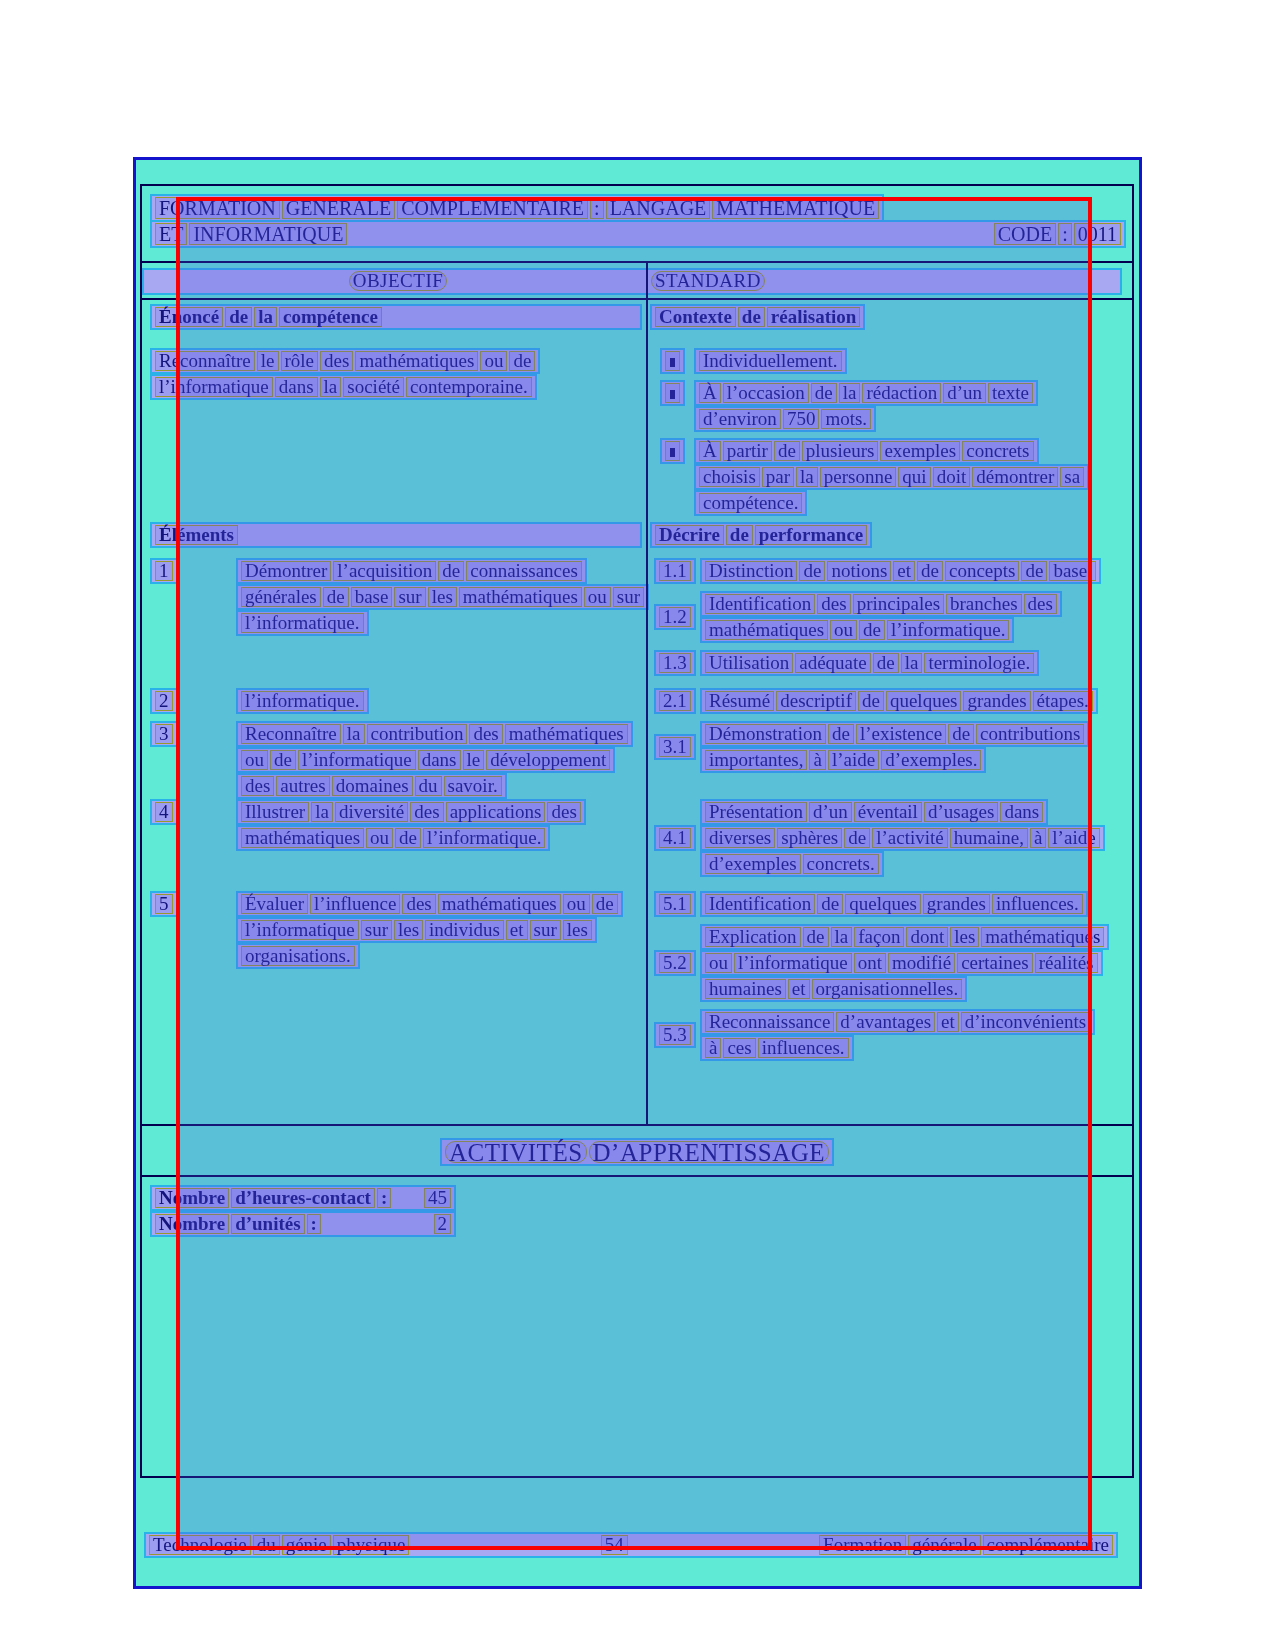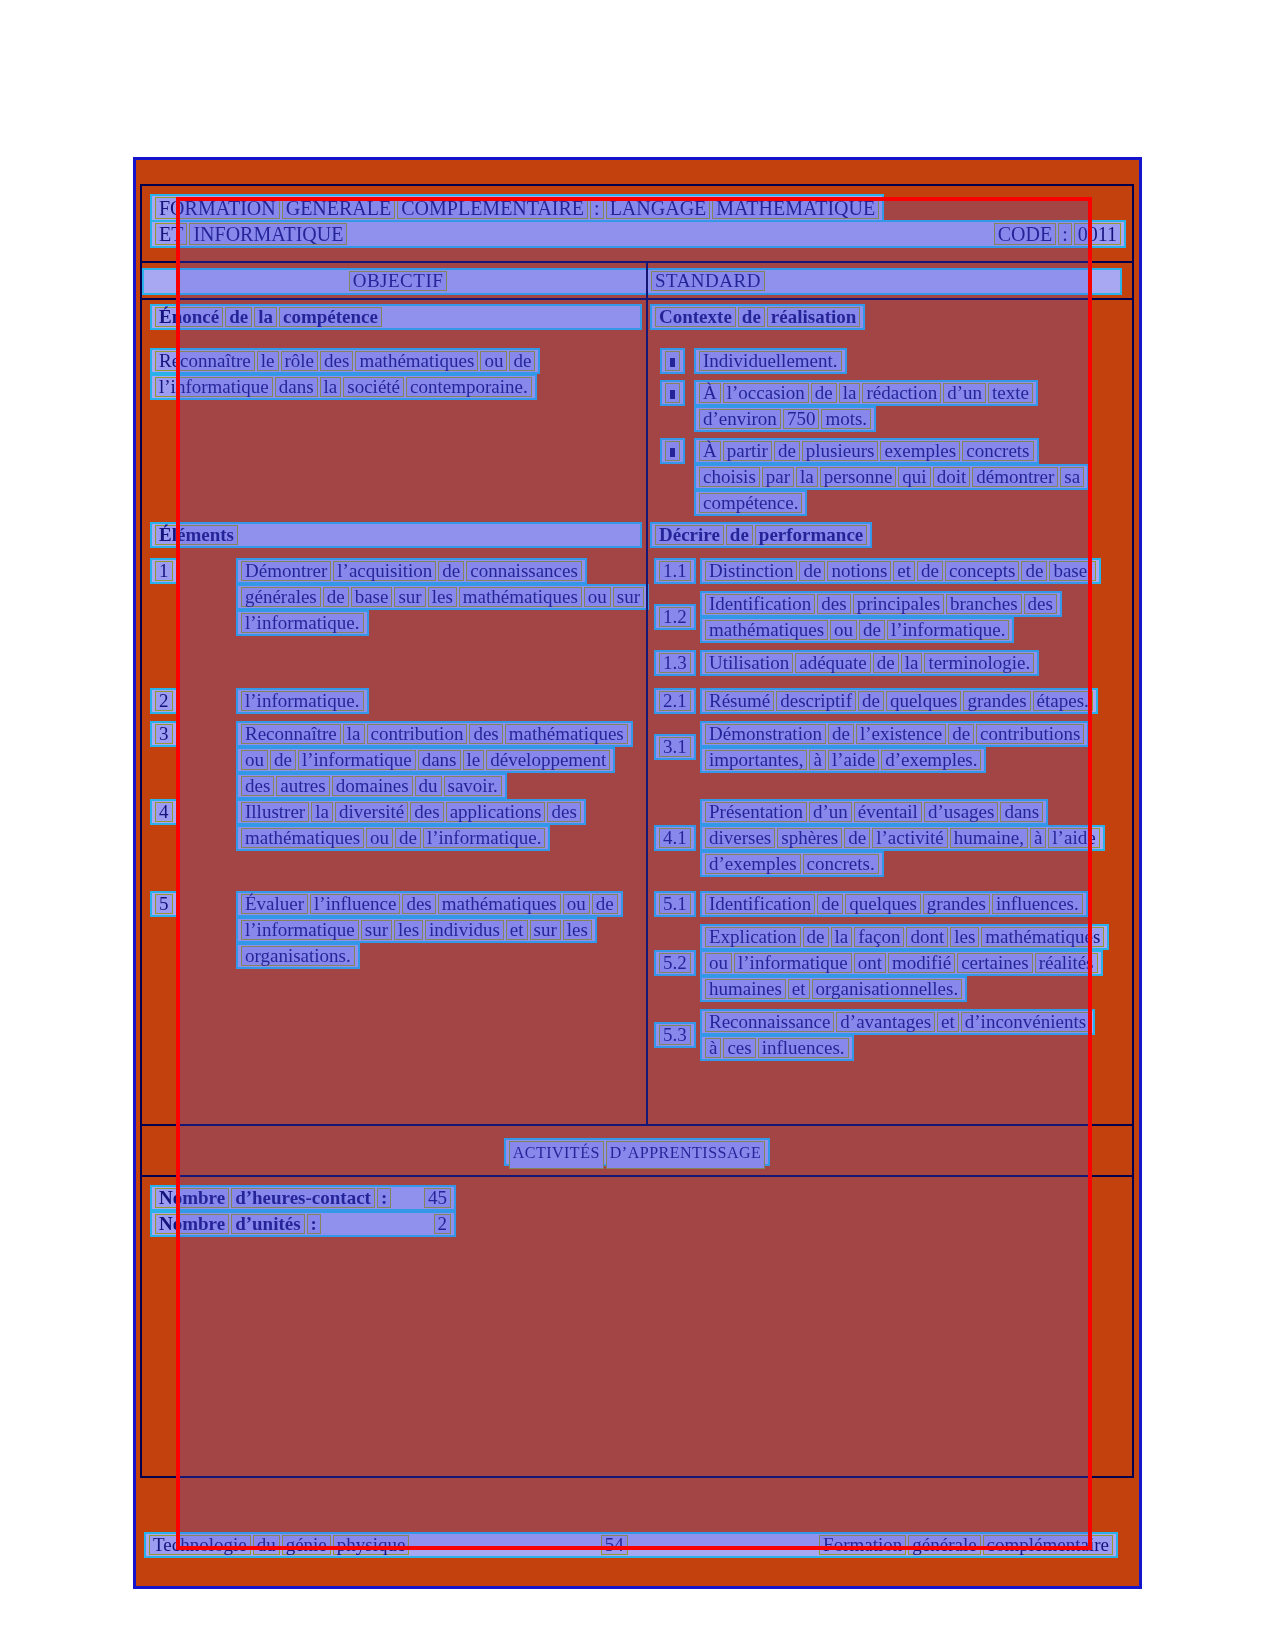--- a/index.html
+++ b/index.html
@@ -1,42 +1,42 @@
 <!DOCTYPE html>
 <html><head>
 <meta charset="utf-8">
 <style>
   html,body{margin:0;padding:0;background:#ffffff;}
   .canvas{position:relative;width:1275px;height:1651px;background:#ffffff;overflow:hidden;
           font-family:"Liberation Serif","DejaVu Serif",serif;}
   .page{position:absolute;left:133px;top:157px;width:1003px;height:1426px;
-        background:#c2410c;border:3px solid #1414cc;}
+        background:#5eead4;border:3px solid #1414cc;}
   .table{position:absolute;left:4px;top:24px;width:994px;height:1294px;
          border:2px solid #00004f;box-sizing:border-box;position:absolute;}
   .vdivider{position:absolute;left:504px;top:77px;width:2px;height:863px;background:#00004f;z-index:5;}
 
   
   .title-block{height:77px;border-bottom:2px solid #00004f;box-sizing:border-box;padding:8px 0 0 8px;}
   .colhead-row{height:37px;border-bottom:2px solid #00004f;box-sizing:border-box;padding:5px 0 0 0;}
   .content{height:826px;border-bottom:2px solid #00004f;box-sizing:border-box;position:relative;overflow:hidden;}
   .act-row{height:51px;border-bottom:2px solid #00004f;box-sizing:border-box;text-align:center;padding-top:12px;}
   .hours-block{padding:8px 0 0 8px;}
 
   
   .linebox{display:inline-block;box-sizing:border-box;height:26px;background:#a8a8f2;
            border:2px solid #29b2ea;padding:1px 2px;white-space:nowrap;vertical-align:top;}
   .w{display:inline-block;box-sizing:border-box;background:#9c9cf0;border:1px solid #97972d;
      padding:0 3px;margin:0 1px;height:20px;line-height:18px;font-size:19px;color:#14147d;
      vertical-align:top;white-space:nowrap;}
   .b .w{font-weight:bold;}
-  .caps .w{letter-spacing:0.5px;}
+  .caps .w{letter-spacing:0.5px;border-radius:10px;}
   .title-line .linebox{height:28px;}
   .title-line .w{height:22px;line-height:21px;font-size:20px;}
   .act-row .linebox{height:28px;}
-  .act-row .w{height:28px;line-height:21px;font-size:16px;}
+  .act-row .w{height:22px;line-height:21px;font-size:25px;}
   .linebox.full{width:492px;}
   .t2box{display:flex;justify-content:space-between;width:976px;}
   .chbox{display:flex;width:99%;height:27px;}
   .chhalf-l{width:504px;text-align:center;}
   .chhalf-r{flex:1;text-align:left;}
 
   
   .hrow{display:flex;width:100%;}
   .lcell{width:504px;box-sizing:border-box;padding-left:8px;flex:0 0 504px;}
   .rcell{flex:1;box-sizing:border-box;padding-left:4px;}

